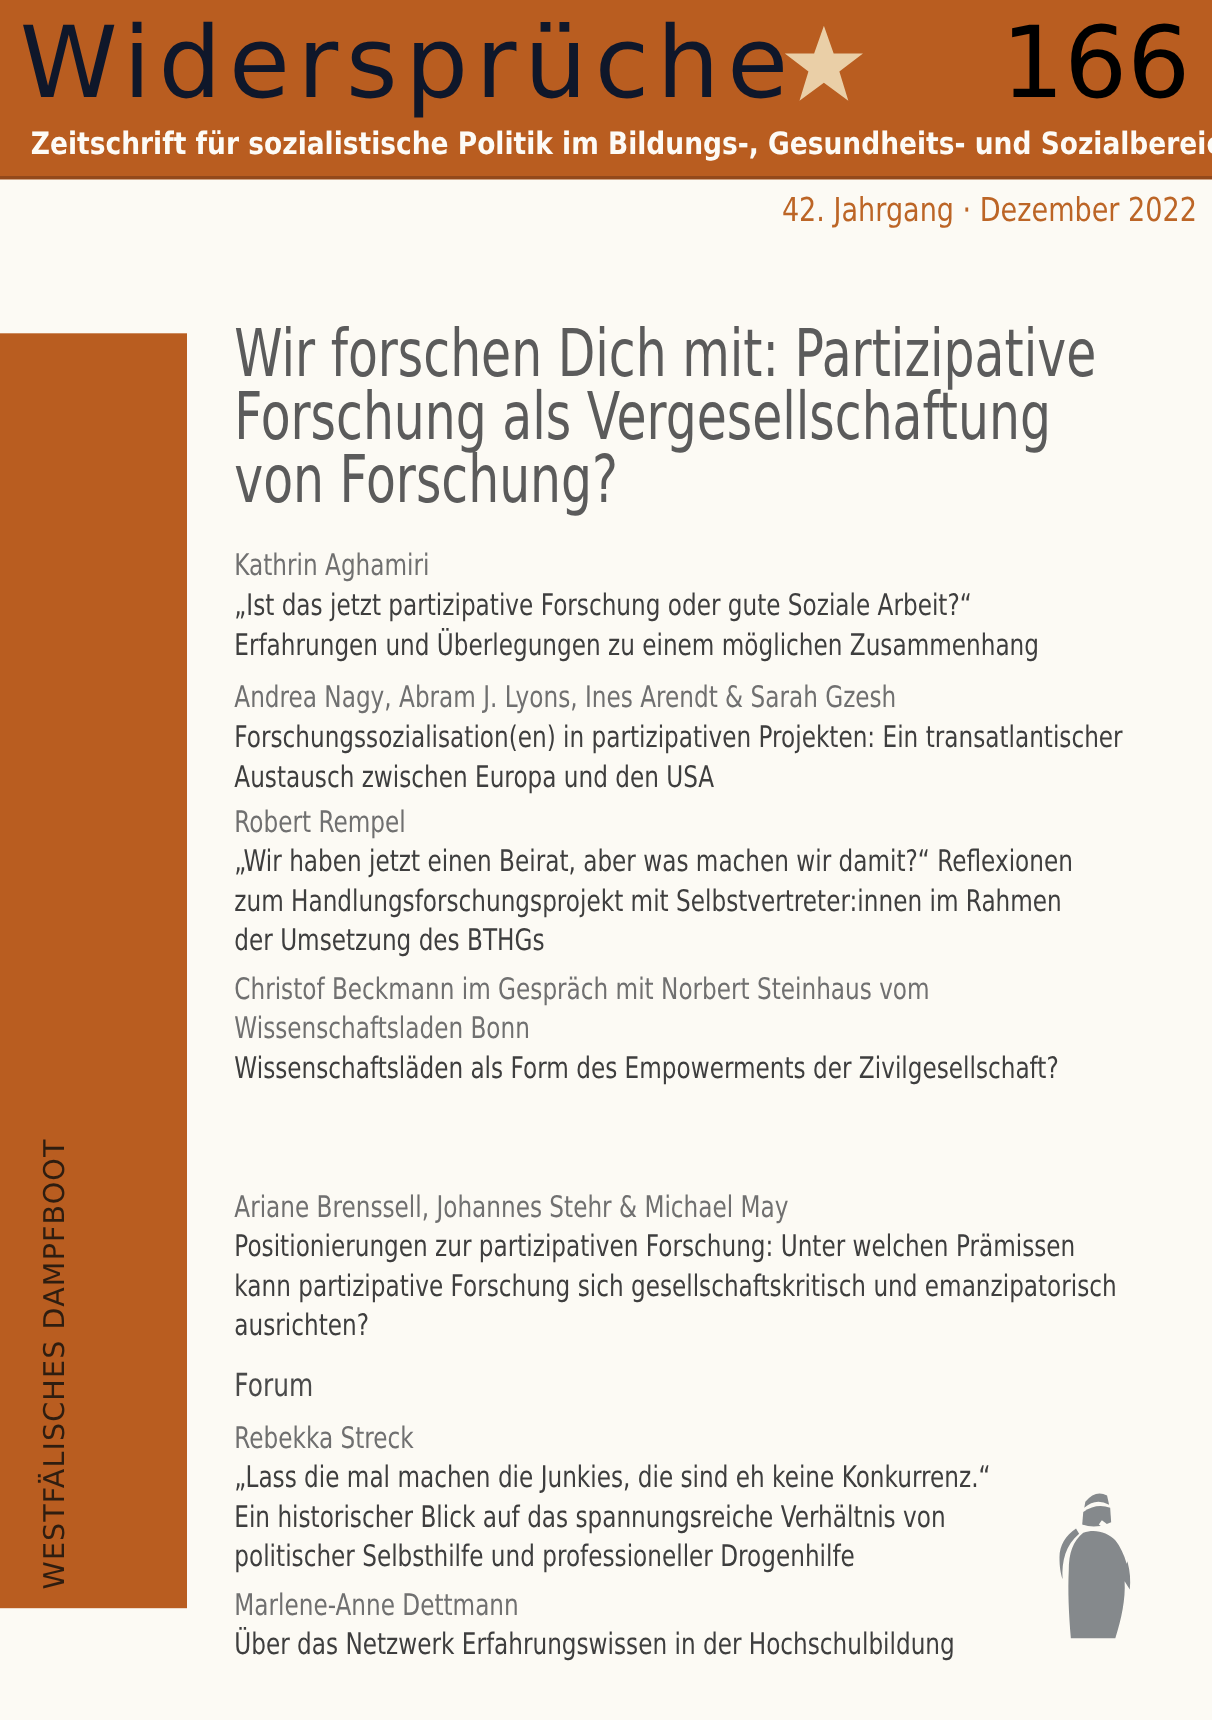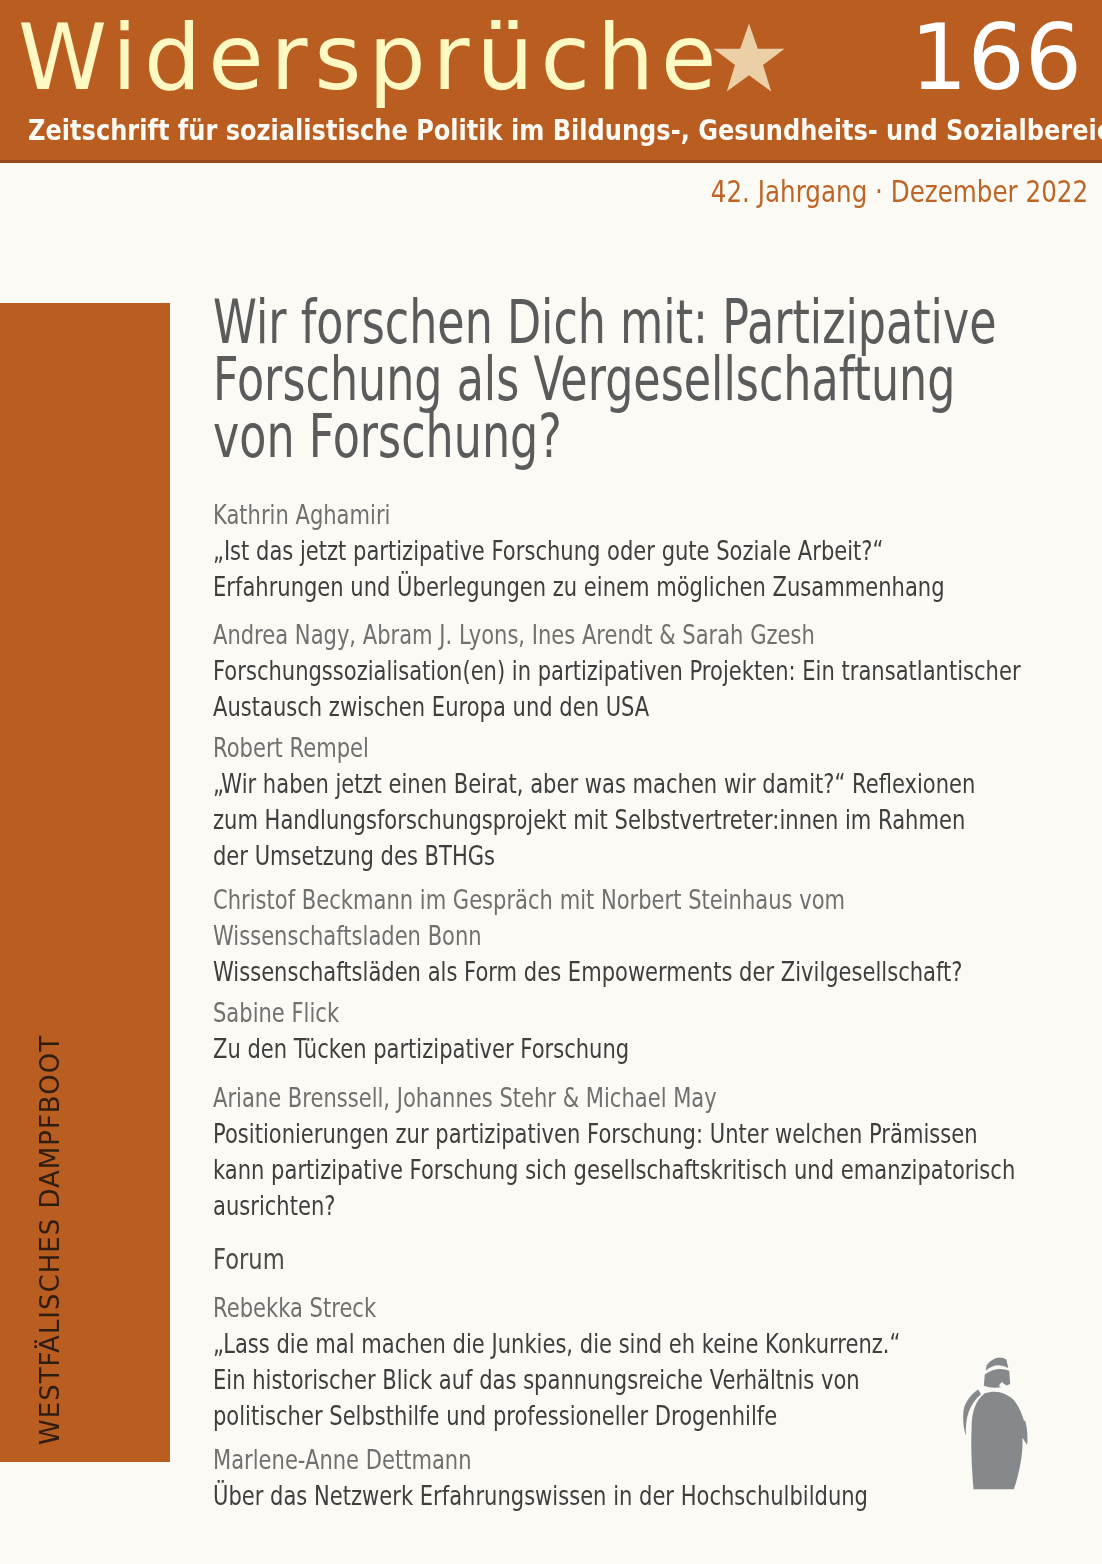--- a/index.html
+++ b/index.html
@@ -17,26 +17,26 @@
 
   
   .masthead{
     position:absolute;left:0;top:0;width:1102px;height:160px;
     background:#B95D20;
     border-bottom:3px solid #93491B;
   }
   .journal-title{
     position:absolute;left:18px;top:8px;
     font-size:90px;line-height:100px;font-weight:500;
-    letter-spacing:7px;color:#fef9c3;white-space:nowrap;
+    letter-spacing:7px;color:#0f172a;white-space:nowrap;
   }
   .issue-number{
     position:absolute;right:20px;top:8px;
     font-size:90px;line-height:100px;font-weight:500;
-    color:#ffffff;white-space:nowrap;
+    color:#000000;white-space:nowrap;
   }
   .star{position:absolute;left:712px;top:22px;width:74px;height:74px;}
   .journal-subtitle{
     position:absolute;left:28px;top:114px;
     font-size:28px;line-height:34px;font-weight:bold;
     color:#FDFBF6;white-space:nowrap;
     transform:scaleX(0.86);transform-origin:0 50%;
   }
 
   
@@ -124,24 +124,20 @@
     <div class="line atitle">zum Handlungsforschungsprojekt mit Selbstvertreter:innen im Rahmen</div>
     <div class="line atitle">der Umsetzung des BTHGs</div>
   </section>
 
   <section class="block" style="top:882px">
     <div class="line author">Christof Beckmann im Gespräch mit Norbert Steinhaus vom</div>
     <div class="line author">Wissenschaftsladen Bonn</div>
     <div class="line atitle">Wissenschaftsläden als Form des Empowerments der Zivilgesellschaft?</div>
   </section>
 
-  <section class="block" style="top:995px">
-    <div class="line author">Sabine Flick</div>
-    <div class="line atitle">Zu den Tücken partizipativer Forschung</div>
-  </section>
 
   <section class="block" style="top:1080px">
     <div class="line author">Ariane Brenssell, Johannes Stehr &amp; Michael May</div>
     <div class="line atitle">Positionierungen zur partizipativen Forschung: Unter welchen Prämissen</div>
     <div class="line atitle">kann partizipative Forschung sich gesellschaftskritisch und emanzipatorisch</div>
     <div class="line atitle">ausrichten?</div>
   </section>
 
   <div class="block forum-heading" style="top:1240px">Forum</div>
 

